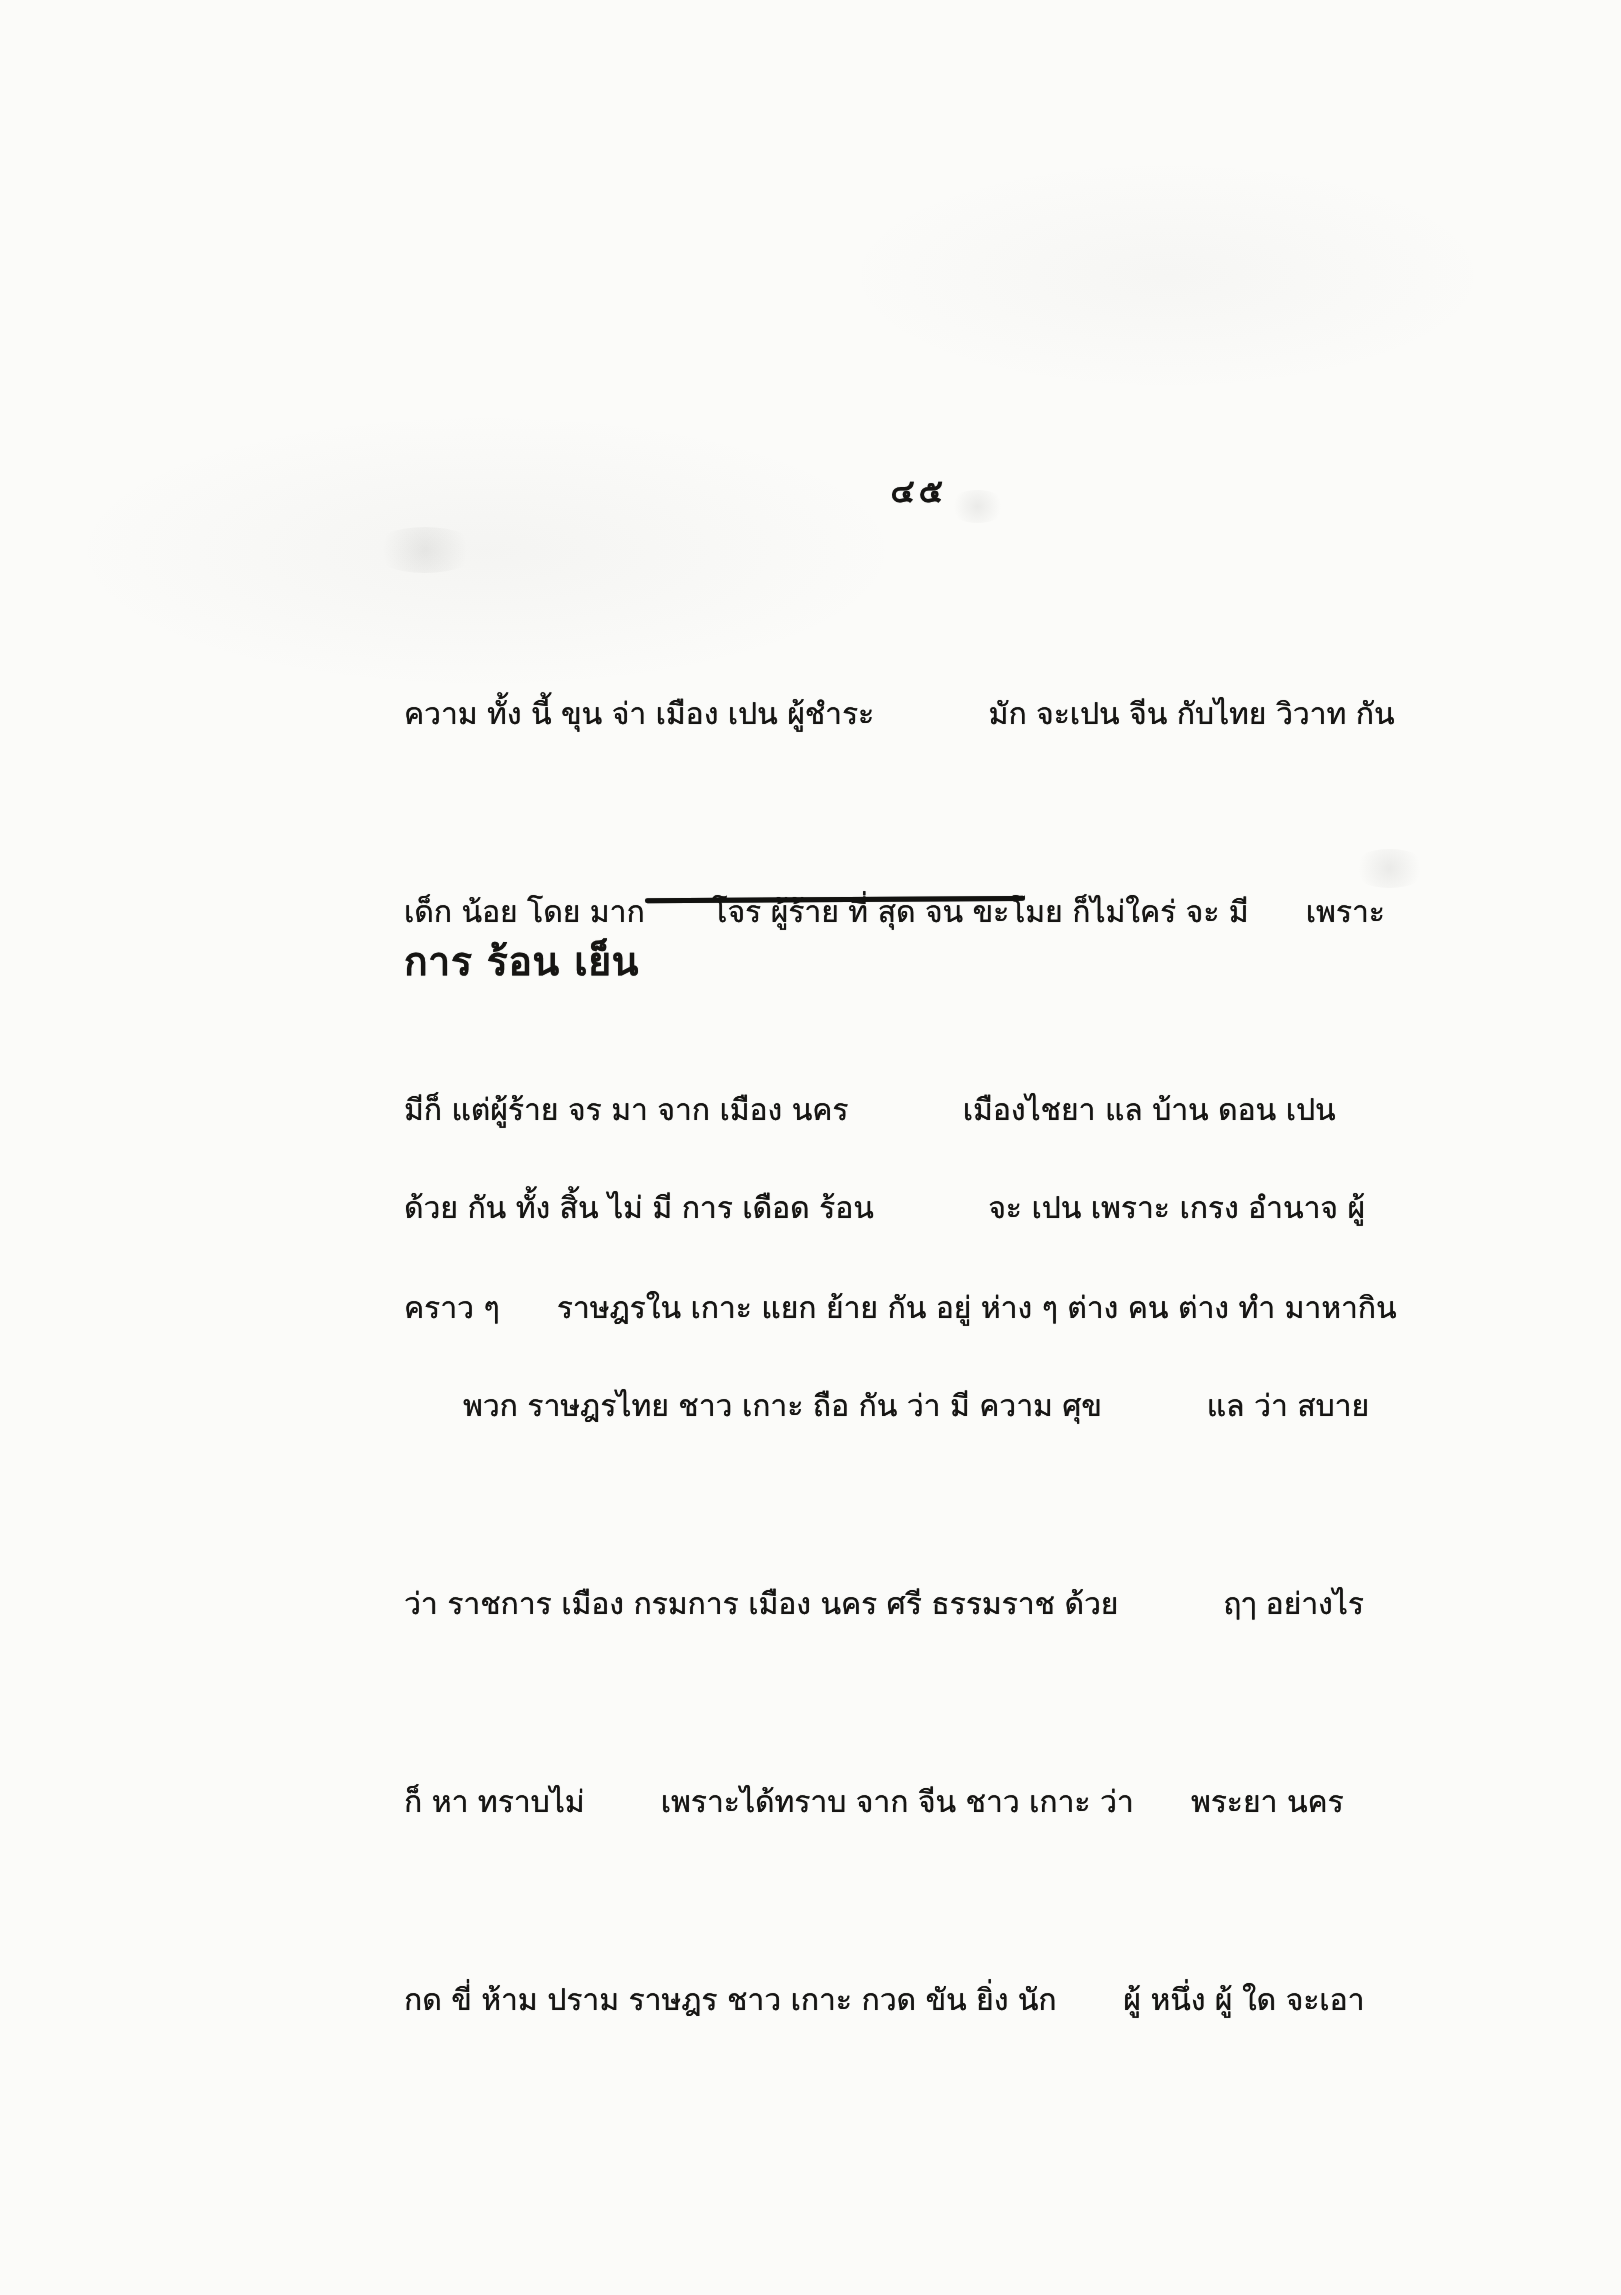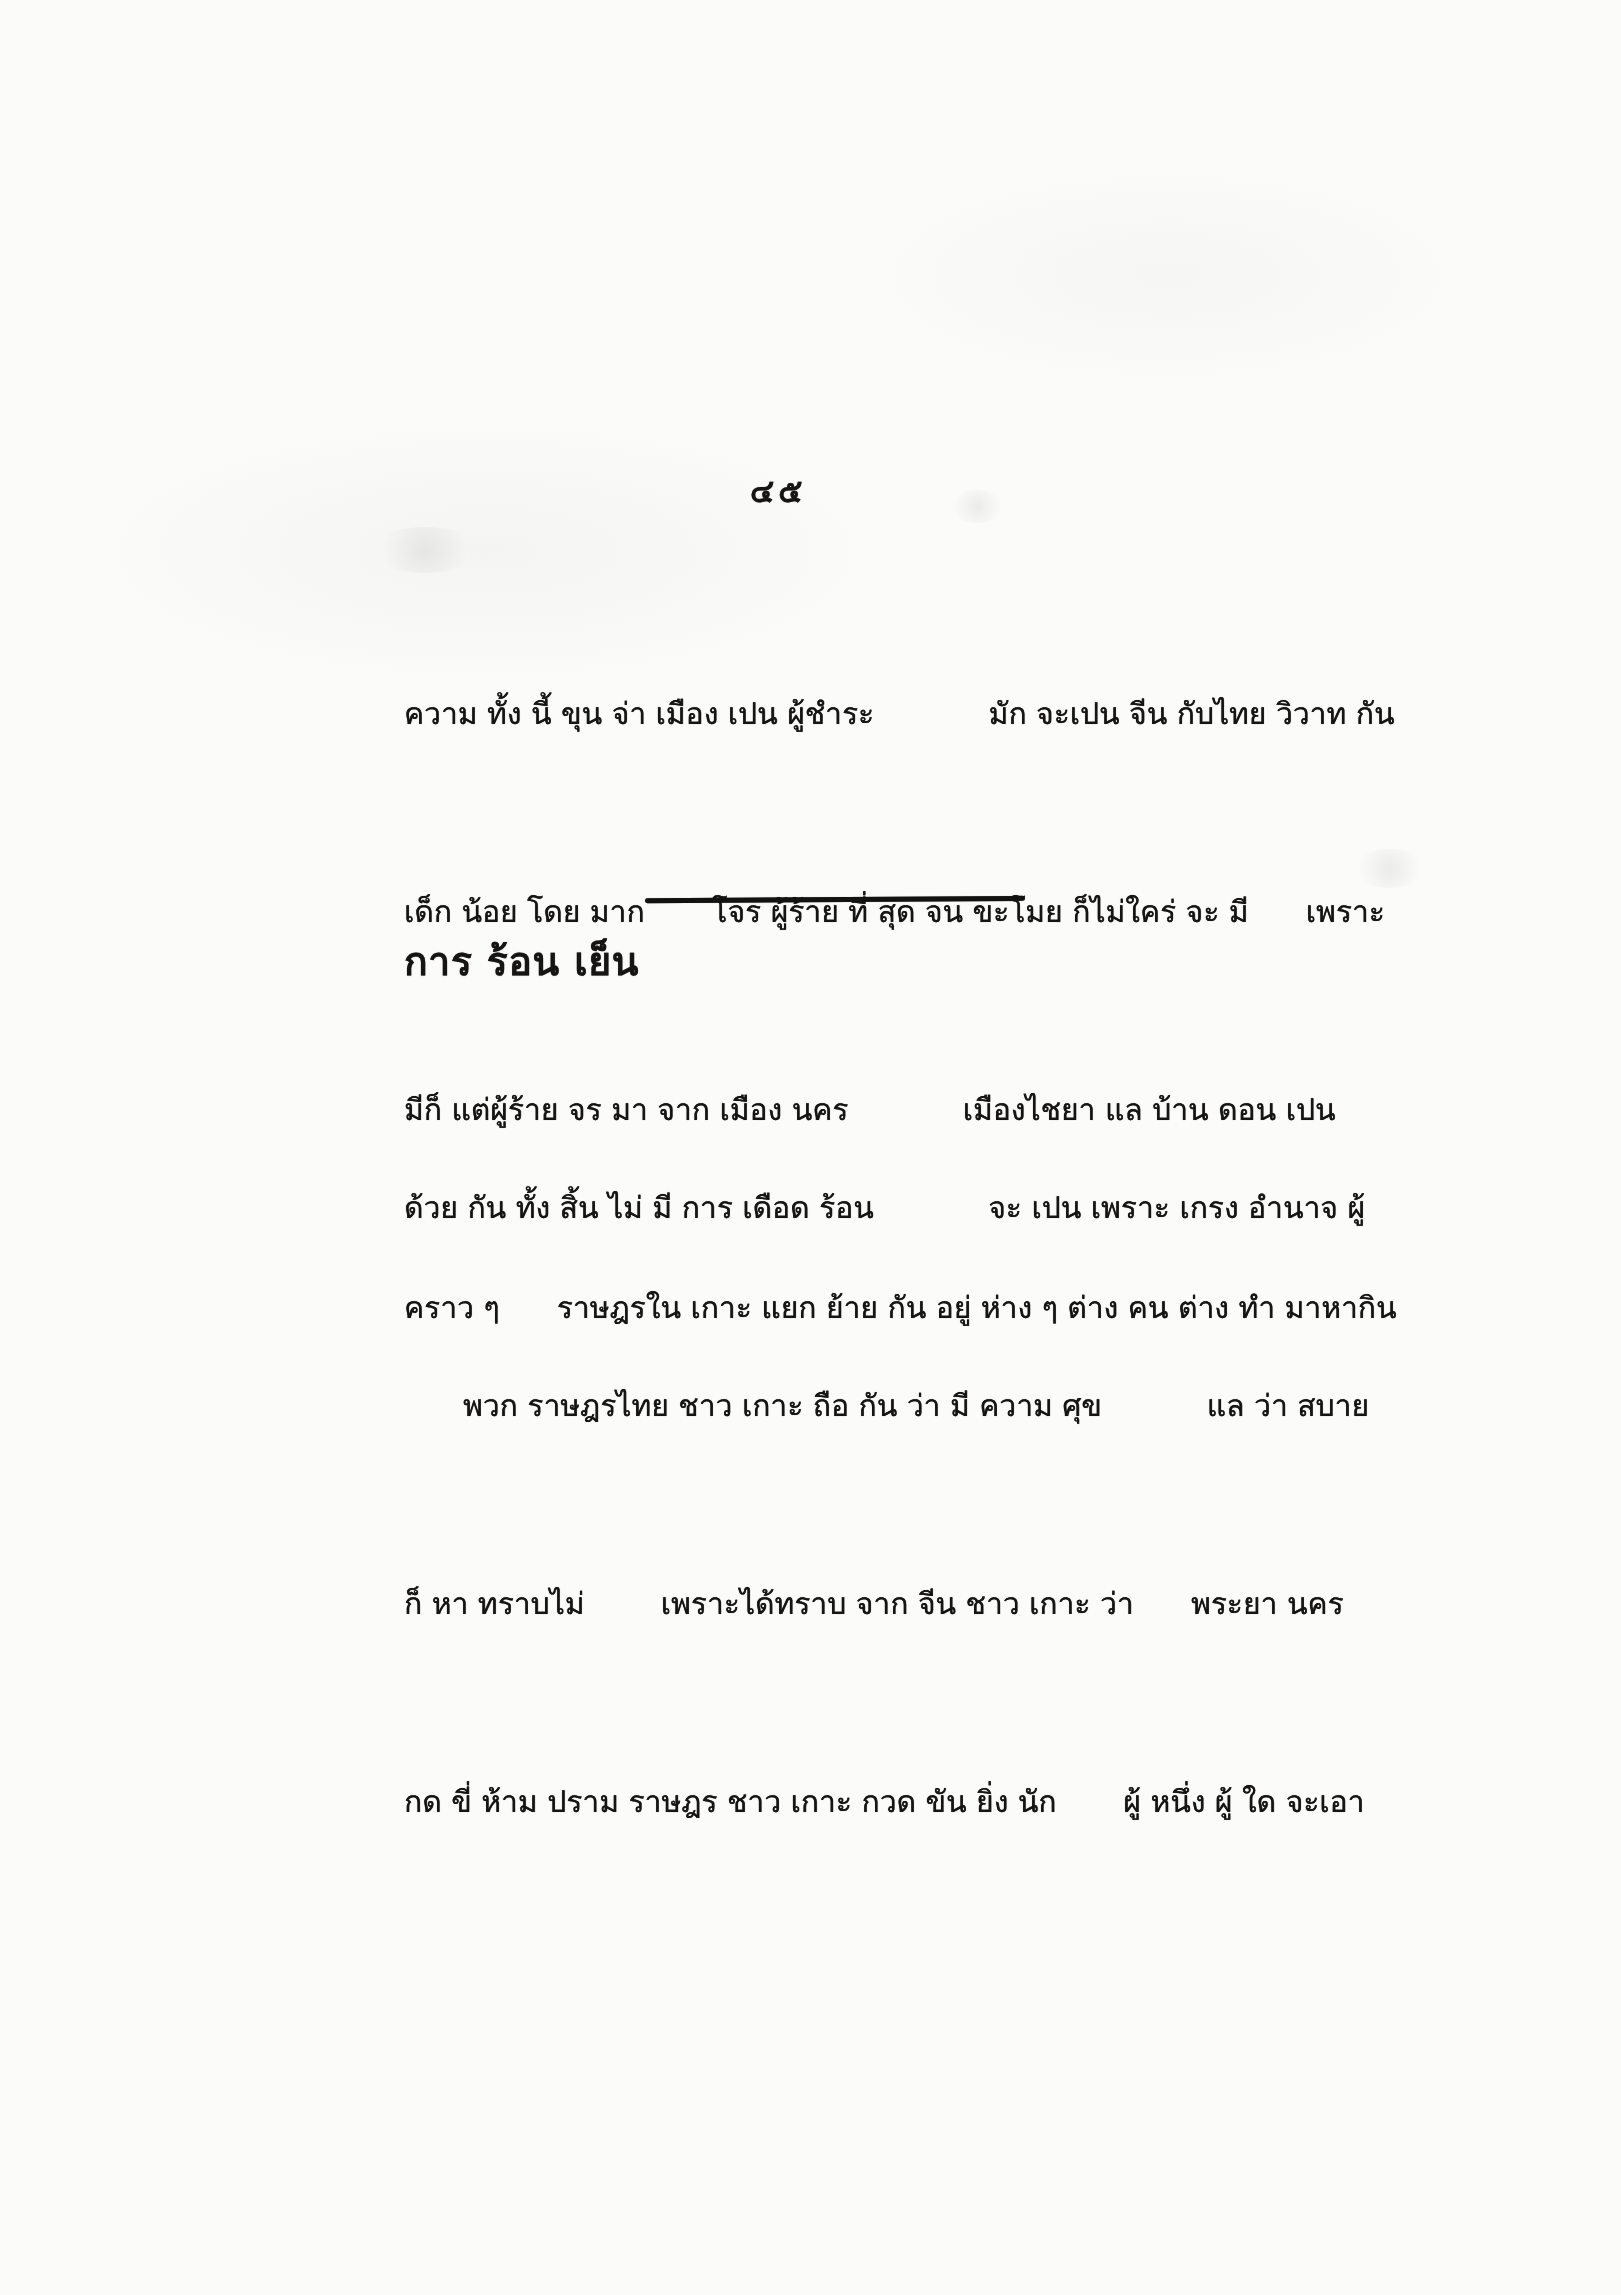--- a/index.html
+++ b/index.html
@@ -16,21 +16,21 @@
     font-family: "DejaVu Sans", "Liberation Sans", sans-serif;
     color: #161513;
     overflow: hidden;
   }
 
   .page-number {
     position: absolute;
     top: 465px;
     left: 750px;
     width: 197px;
-    text-align: left;
+    text-align: right;
     font-size: 32px;
     font-weight: bold;
     letter-spacing: 4px;
     text-shadow: 0 0 0.7px rgba(10,10,10,0.65);
   }
 
   .para {
     position: absolute;
     left: 404px;
     width: 879px;
@@ -97,20 +97,21 @@
     <div class="line">คราว ๆ      ราษฎรใน เกาะ แยก ย้าย กัน อยู่ ห่าง ๆ ต่าง คน ต่าง ทำ มาหากิน</div>
   </div>
 
   <div class="divider"></div>
 
   <div class="section-title">การ ร้อน เย็น</div>
 
   <div class="para para2">
     <div class="line">ด้วย กัน ทั้ง สิ้น ไม่ มี การ เดือด ร้อน            จะ เปน เพราะ เกรง อำนาจ ผู้</div>
     <div class="line indent">พวก ราษฎรไทย ชาว เกาะ ถือ กัน ว่า มี ความ ศุข           แล ว่า สบาย</div>
+    <div class="line">ว่า ราชการ เมือง กรมการ เมือง นคร ศรี ธรรมราช ด้วย           ฤๅ อย่างไร</div>
     <div class="line">ก็ หา ทราบไม่        เพราะได้ทราบ จาก จีน ชาว เกาะ ว่า      พระยา นคร</div>
     <div class="line">กด ขี่ ห้าม ปราม ราษฎร ชาว เกาะ กวด ขัน ยิ่ง นัก       ผู้ หนึ่ง ผู้ ใด จะเอา</div>
     
     
     
     
     
     
   </div>
 

